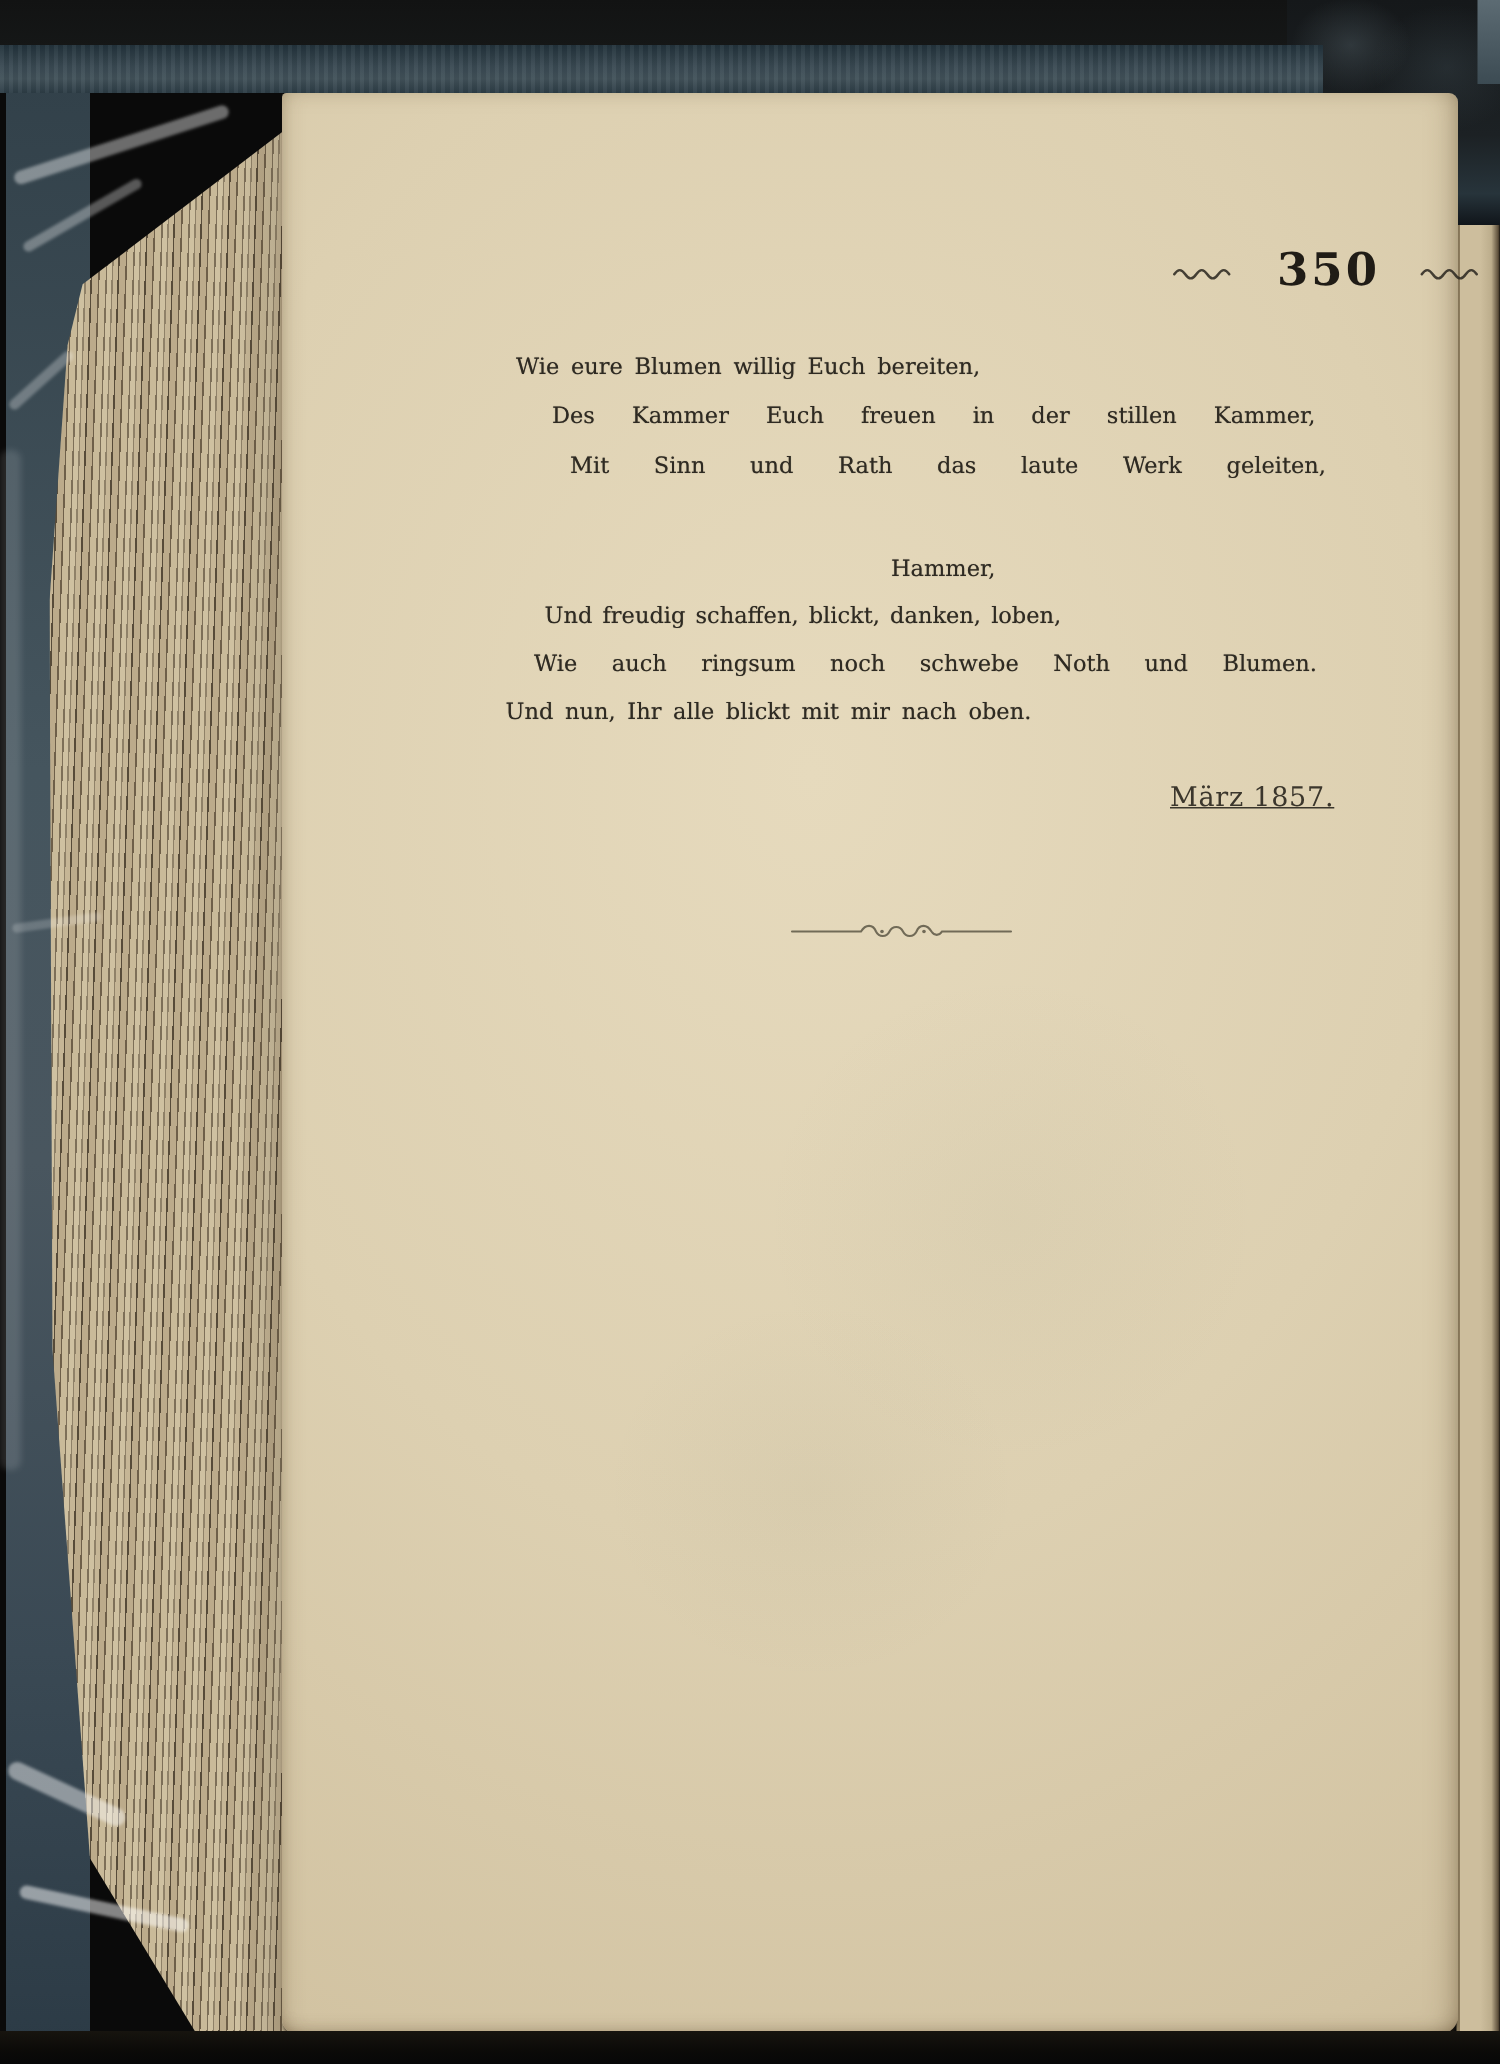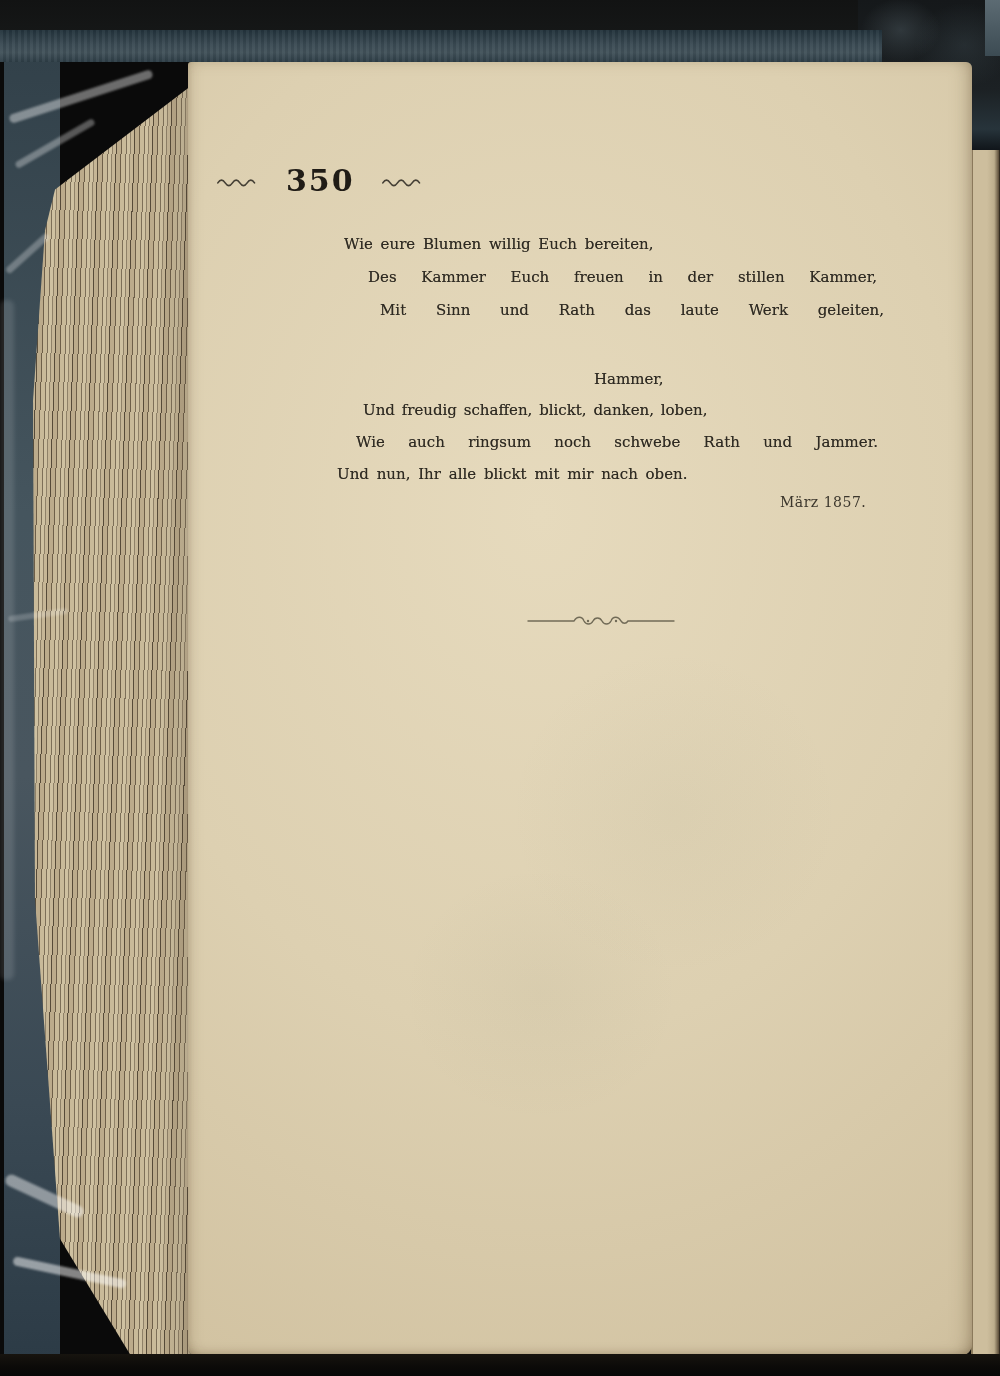--- a/index.html
+++ b/index.html
@@ -86,21 +86,21 @@
     box-shadow:
       inset -10px 0 20px -10px rgba(90,70,40,.5),
       inset 8px 0 16px -10px rgba(90,70,40,.4),
       inset 0 -6px 12px -8px rgba(80,60,35,.5),
       0 3px 2px -1px rgba(40,30,15,.55);
     z-index:4;
   }
   
   .header{
     position:absolute;left:0;right:10px;top:104px;
-    display:flex;align-items:center;justify-content:flex-start;gap:26px;
+    display:flex;align-items:center;justify-content:flex-end;gap:26px;
     transform:translateX(28px);
     color:#241f18;
   }
   .pagenum{
     font-size:30px;font-weight:700;letter-spacing:2px;color:#201c16;
     line-height:1;
   }
   .squig{display:block;opacity:.85;}
   .line{
     position:absolute;
@@ -111,22 +111,22 @@
   .just{white-space:normal;text-align:justify;text-align-last:justify;}
   .l1{left:156px;top:173px;word-spacing:3px;}
   .l2{left:180px;top:206px;width:509px;}
   .l3{left:192px;top:239px;width:504px;}
   .l4{left:153px;top:274px;width:534px;}
   .l5{left:395px;top:308px;margin-left:11px;}
   .l6{left:175px;top:339px;word-spacing:2px;}
   .l7{left:168px;top:371px;width:522px;}
   .l8{left:149px;top:403px;word-spacing:3px;}
   .date{
-    position:absolute;left:592px;top:432px;
-    font-size:14px;letter-spacing:.5px;color:#3b362c;
+    position:absolute;left:592px;top:459px;
+    font-size:18px;letter-spacing:.5px;color:#3b362c;text-decoration:underline;
   }
   .divider{position:absolute;left:338px;top:550px;opacity:.8;}
   
   .bottom-dark{
     position:absolute;left:0;top:1354px;width:1000px;height:22px;
     background:linear-gradient(180deg,#17140f 0%,#0b0a08 60%,#070707 100%);
     z-index:5;
   }
 </style>
 </head>
@@ -164,21 +164,21 @@
       <svg class="squig" width="44" height="12" viewBox="0 0 48 12">
         <path d="M2 8 Q6 2 10 8 T18 8 T26 8 T34 8 T42 8" fill="none" stroke="#2a261f" stroke-width="1.8" stroke-linecap="round"></path>
       </svg>
     </div>
 
     <div class="line l1">Wie eure Blumen willig Euch bereiten,</div>
     <div class="line l2 just">Des Kammer Euch freuen in der stillen Kammer,</div>
     <div class="line l3 just">Mit Sinn und Rath das laute Werk geleiten,</div>
     <div class="line l5">Hammer,</div>
     <div class="line l6">Und freudig schaffen, blickt, danken, loben,</div>
-    <div class="line l7 just">Wie auch ringsum noch schwebe Rath und Jammer.</div>
+    <div class="line l7 just">Wie auch ringsum noch schwebe Noth und Blumen.</div>
     <div class="line l8">Und nun, Ihr alle blickt mit mir nach oben.</div>
 
     <div class="date">März 1857.</div>
 
     <svg class="divider" width="150" height="16" viewBox="0 0 150 16">
       <path d="M2 9 H48 C51 4, 56 4, 58 9 C60 13, 65 13, 67 9 C69 5, 74 5, 76 9
                C78 13, 83 13, 85 9 C87 4, 92 4, 95 9 C97 12, 100 12, 102 9 H148" fill="none" stroke="#55503f" stroke-width="1.4" stroke-linecap="round"></path>
       <circle cx="62" cy="9" r="1.2" fill="#55503f"></circle>
       <circle cx="90" cy="9" r="1.2" fill="#55503f"></circle>
     </svg>

